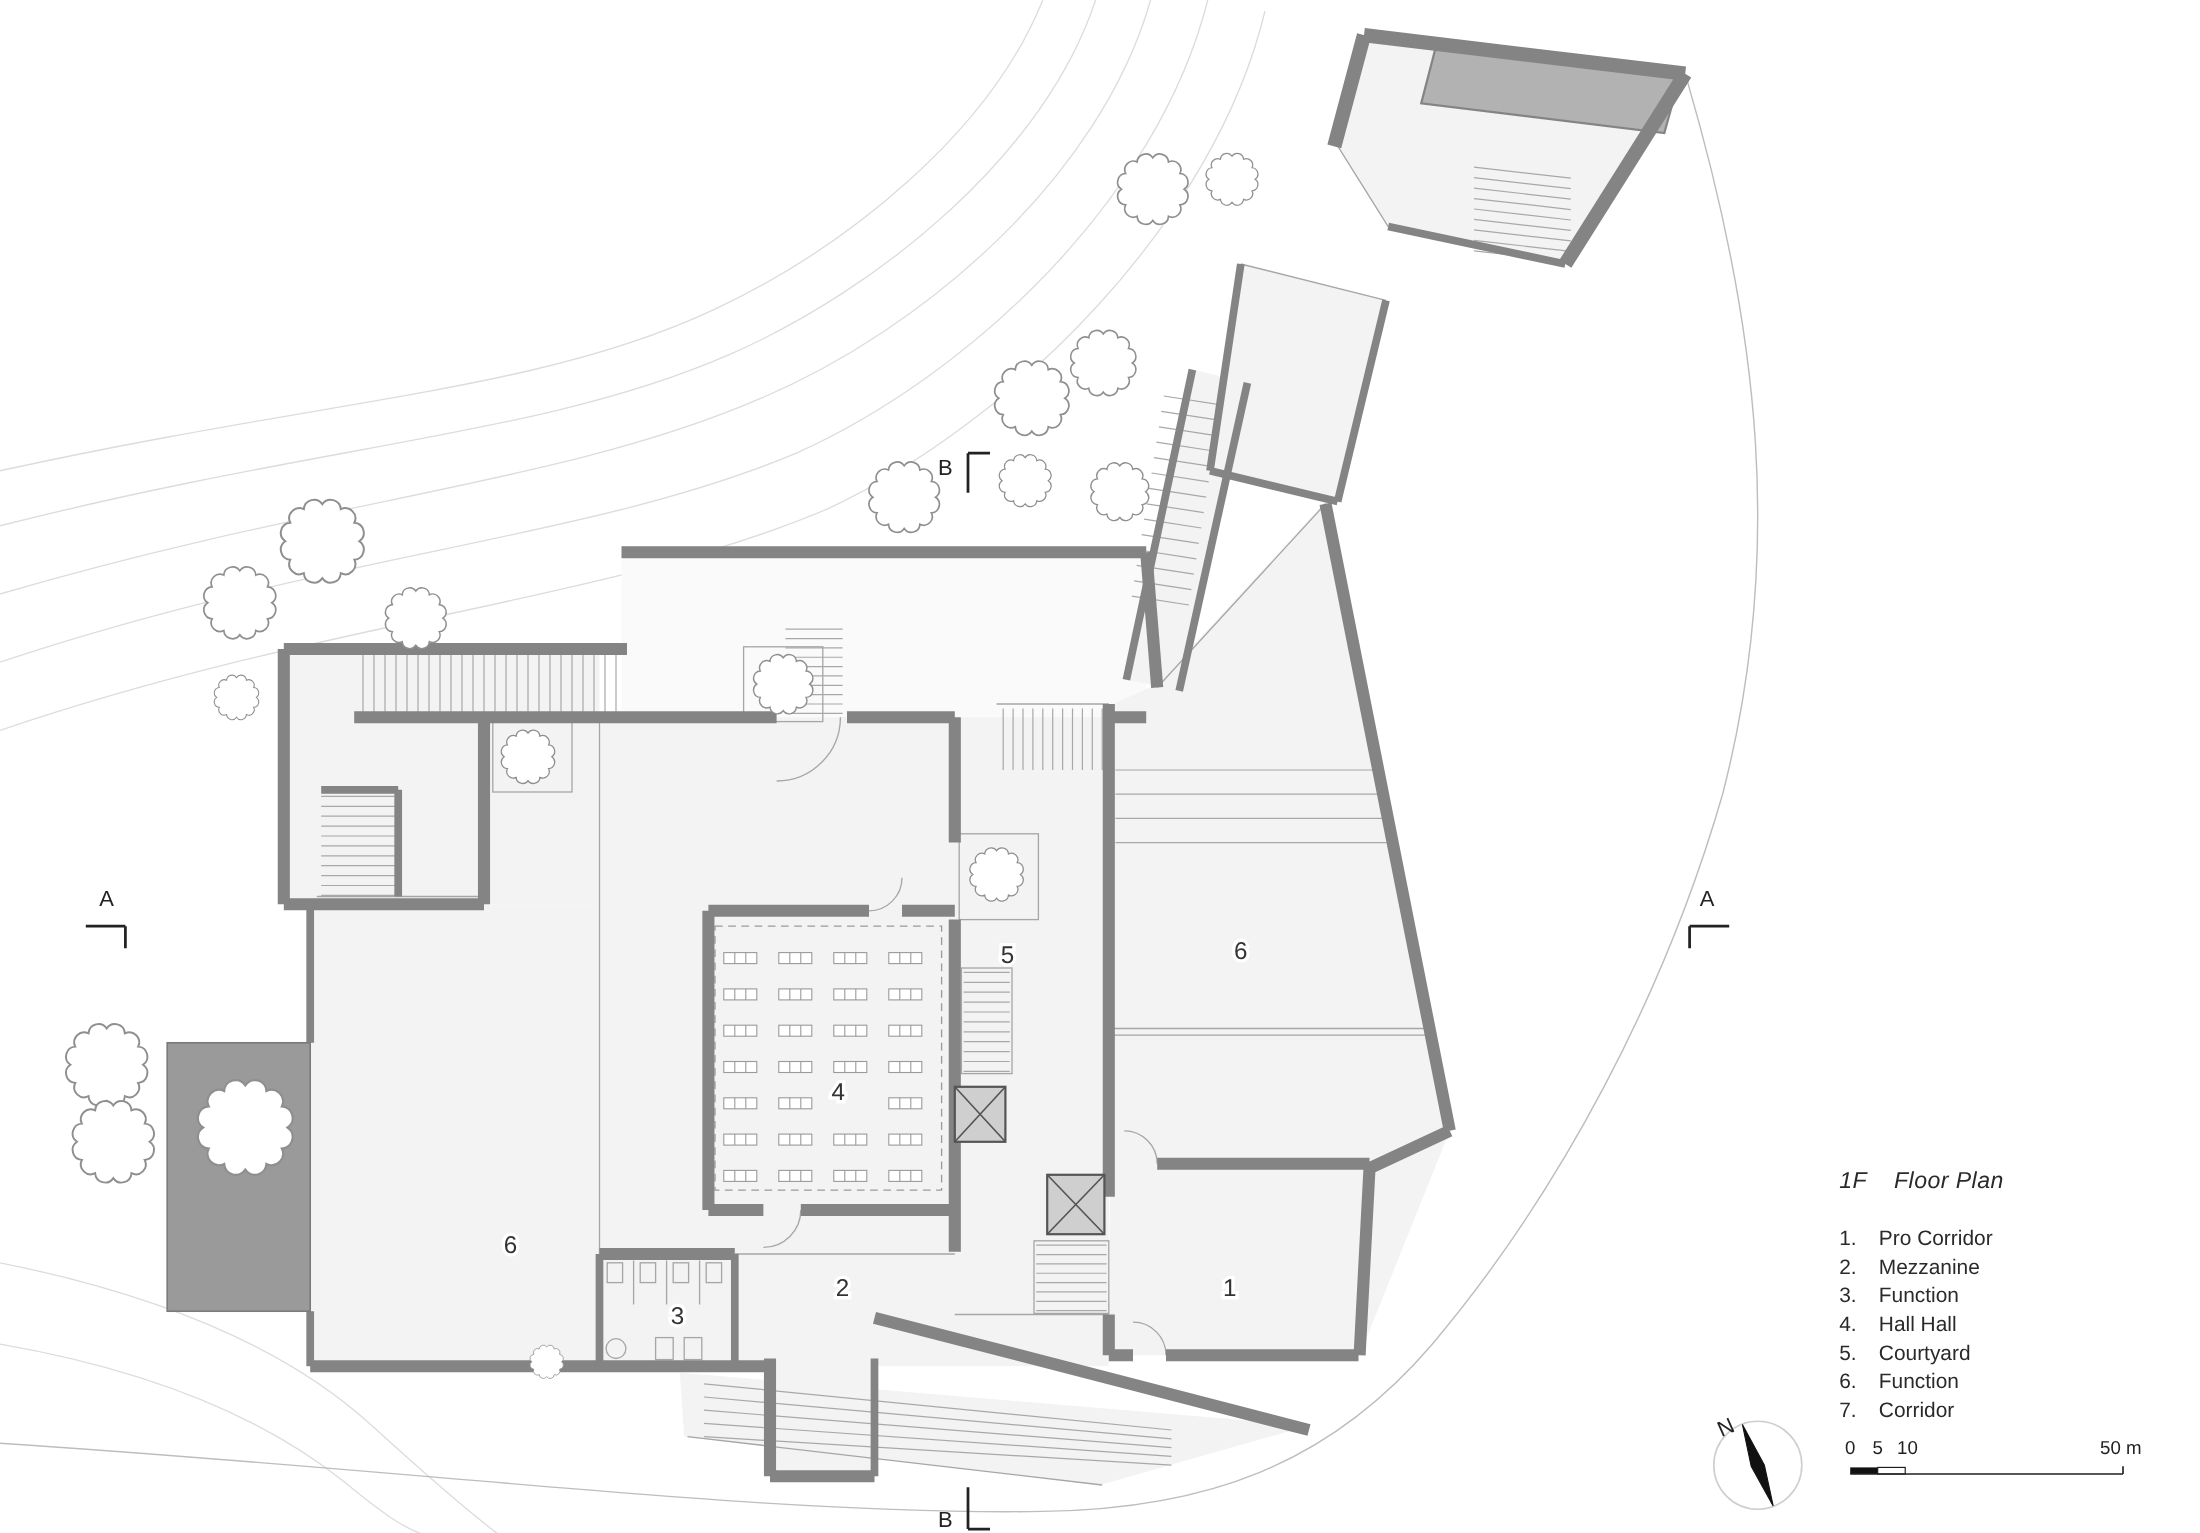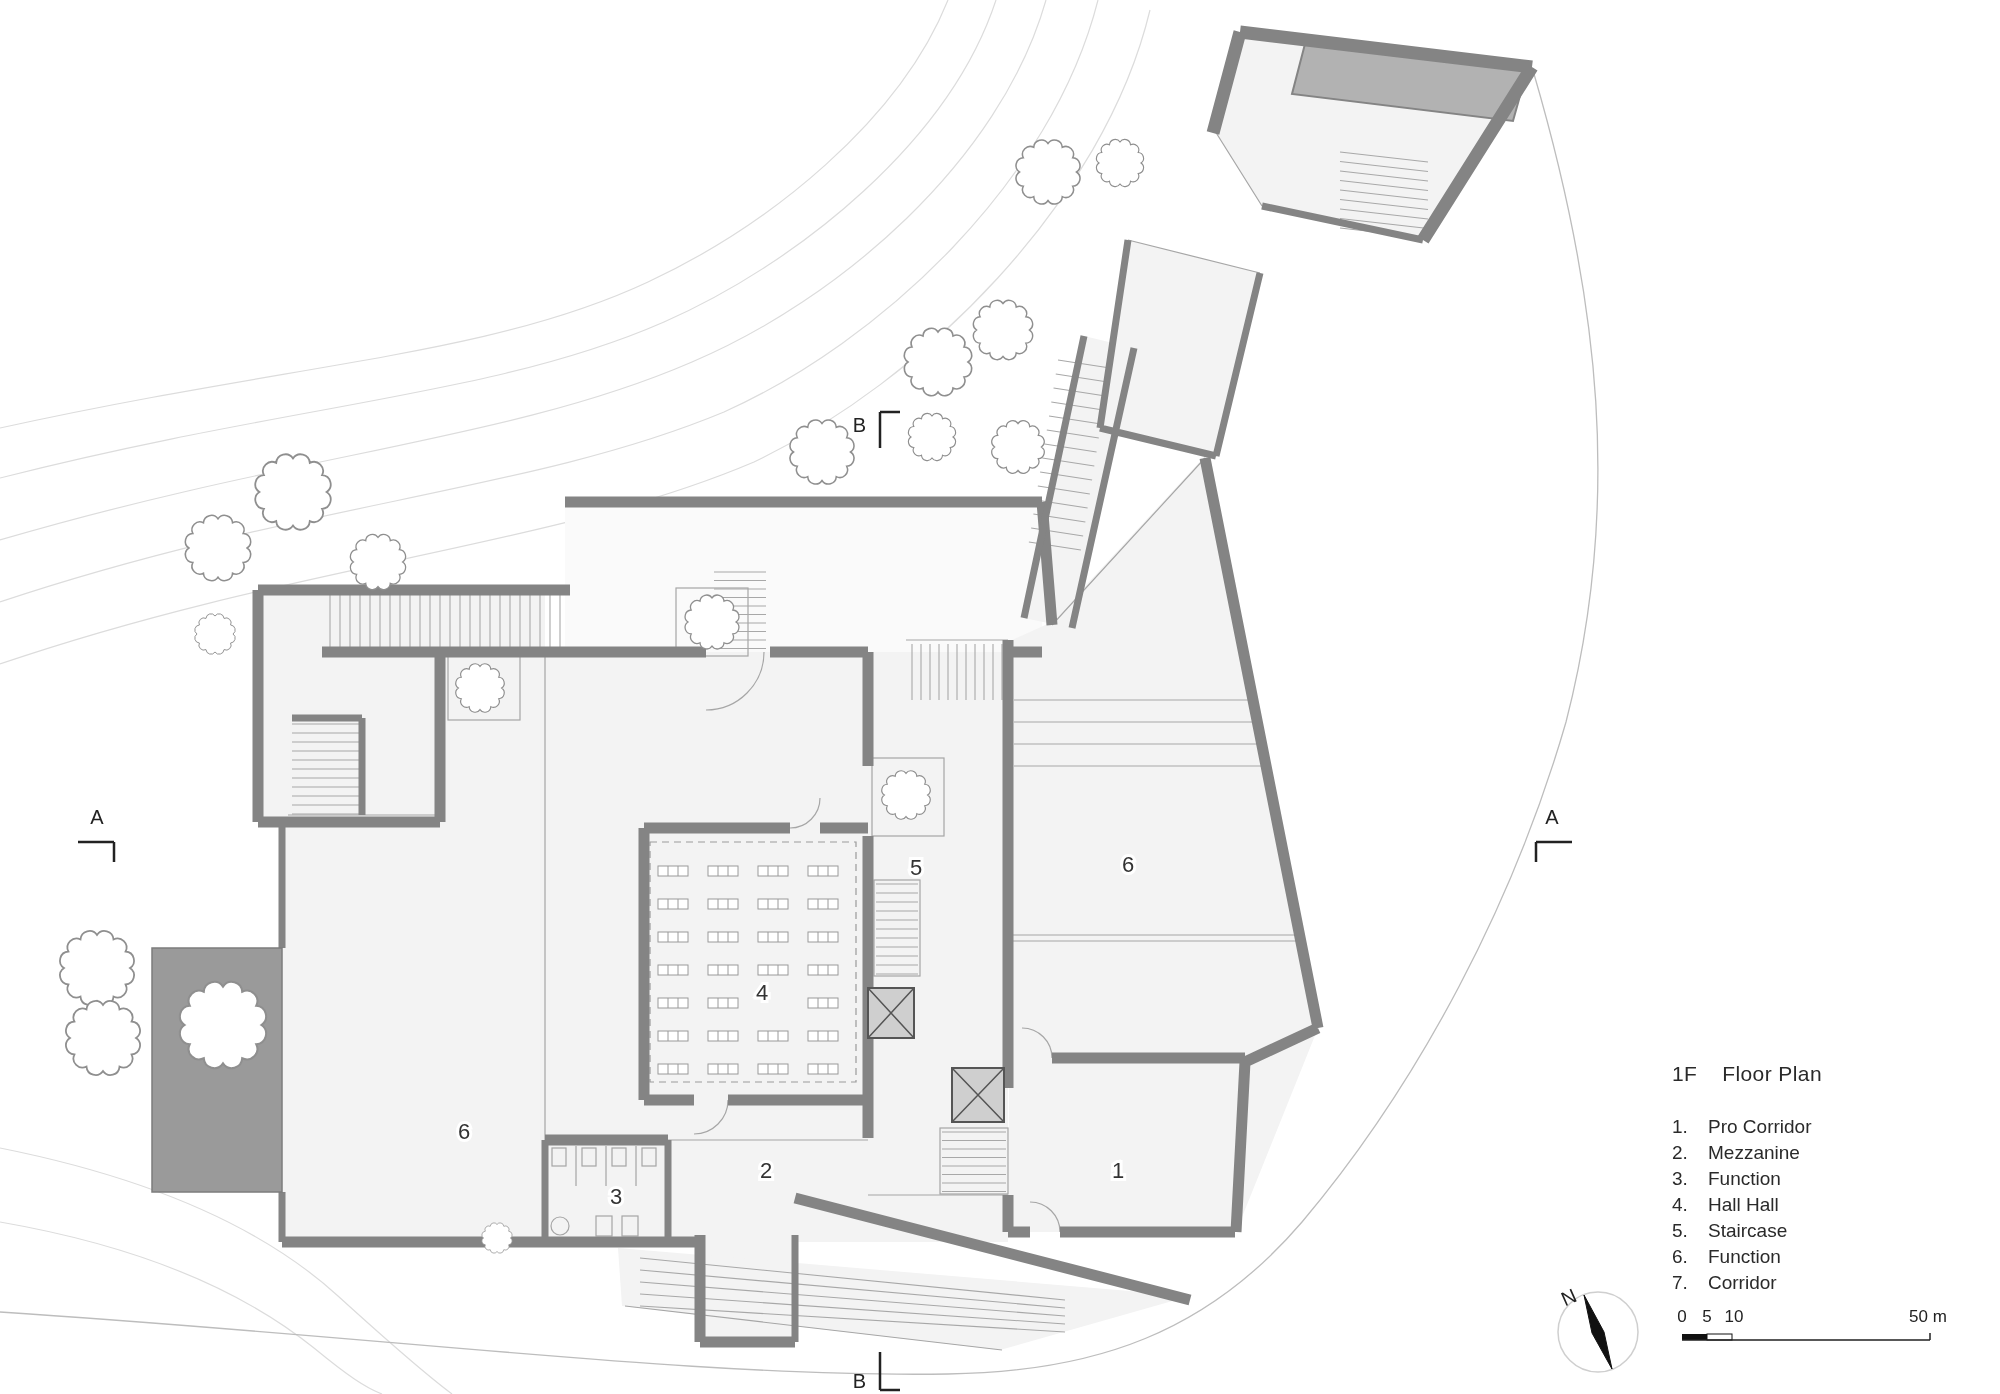--- a/index.html
+++ b/index.html
@@ -28,21 +28,21 @@
   .lbl{font:22px "Liberation Sans",sans-serif;fill:#333;paint-order:stroke;stroke:#fff;stroke-width:6;}
   .sec{font:20px "Liberation Sans",sans-serif;fill:#222;}
   .secline{stroke:#222;stroke-width:2.5;fill:none;}
   .scaletxt{font:17px "Liberation Sans",sans-serif;fill:#222;}
   .scalebase{stroke:#222;stroke-width:1.5;fill:none;}
   .ncirc{fill:none;stroke:#cfcfcf;stroke-width:1.5;}
   .needle{fill:#111;stroke:#111;stroke-width:1;}
 
   
   .titleblock{position:absolute;left:1672px;top:1062px;color:#2a2a2a;}
-  .tb-title{font-size:21px;letter-spacing:.4px;white-space:pre;margin:0 0 30px 0;}
+  .tb-title{font-size:21px;letter-spacing:.4px;white-space:pre;margin:0 0 30px 0;font-style:italic;}
   .tb-list{list-style:none;margin:0;padding:0;font-size:19px;}
   .tb-list li{display:flex;margin-bottom:4px;white-space:pre;}
   .tb-list .n{width:36px;}
 </style>
 </head>
 <body>
 
 <div class="stage">
 
 <svg width="2000" height="1394" viewBox="0 0 2000 1394">
@@ -386,19 +386,19 @@
   </g>
 </svg>
 
 <div class="titleblock">
   <p class="tb-title">1F    Floor Plan</p>
   <ul class="tb-list">
     <li><span class="n">1.</span><span>Pro Corridor</span></li>
     <li><span class="n">2.</span><span>Mezzanine</span></li>
     <li><span class="n">3.</span><span>Function</span></li>
     <li><span class="n">4.</span><span>Hall Hall</span></li>
-    <li><span class="n">5.</span><span>Staircase</span></li>
+    <li><span class="n">5.</span><span>Courtyard</span></li>
     <li><span class="n">6.</span><span>Function</span></li>
     <li><span class="n">7.</span><span>Corridor</span></li>
   </ul>
 </div>
 
 </div>
 
 </body></html>

